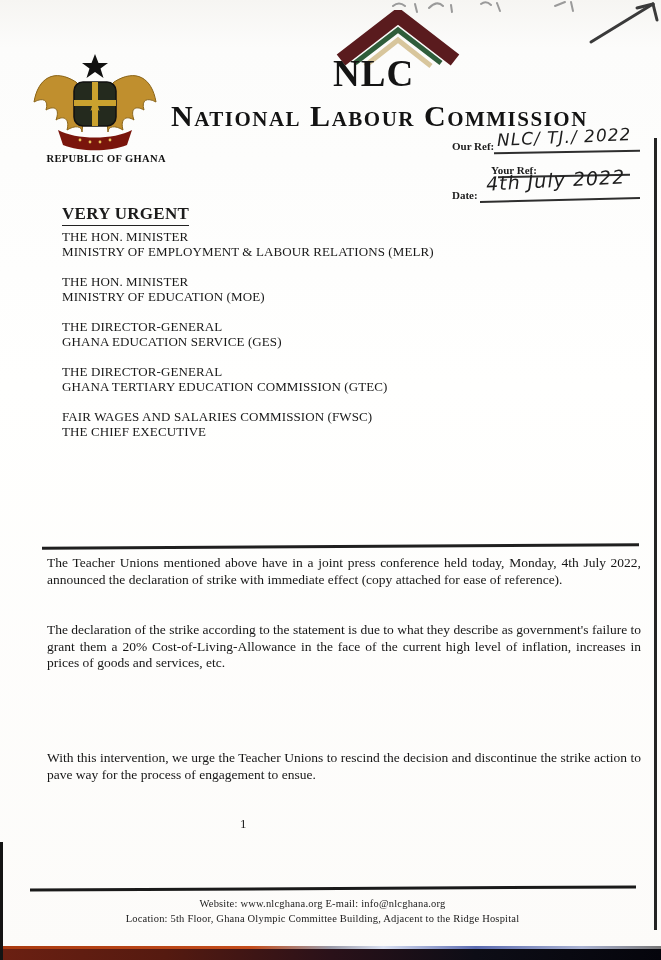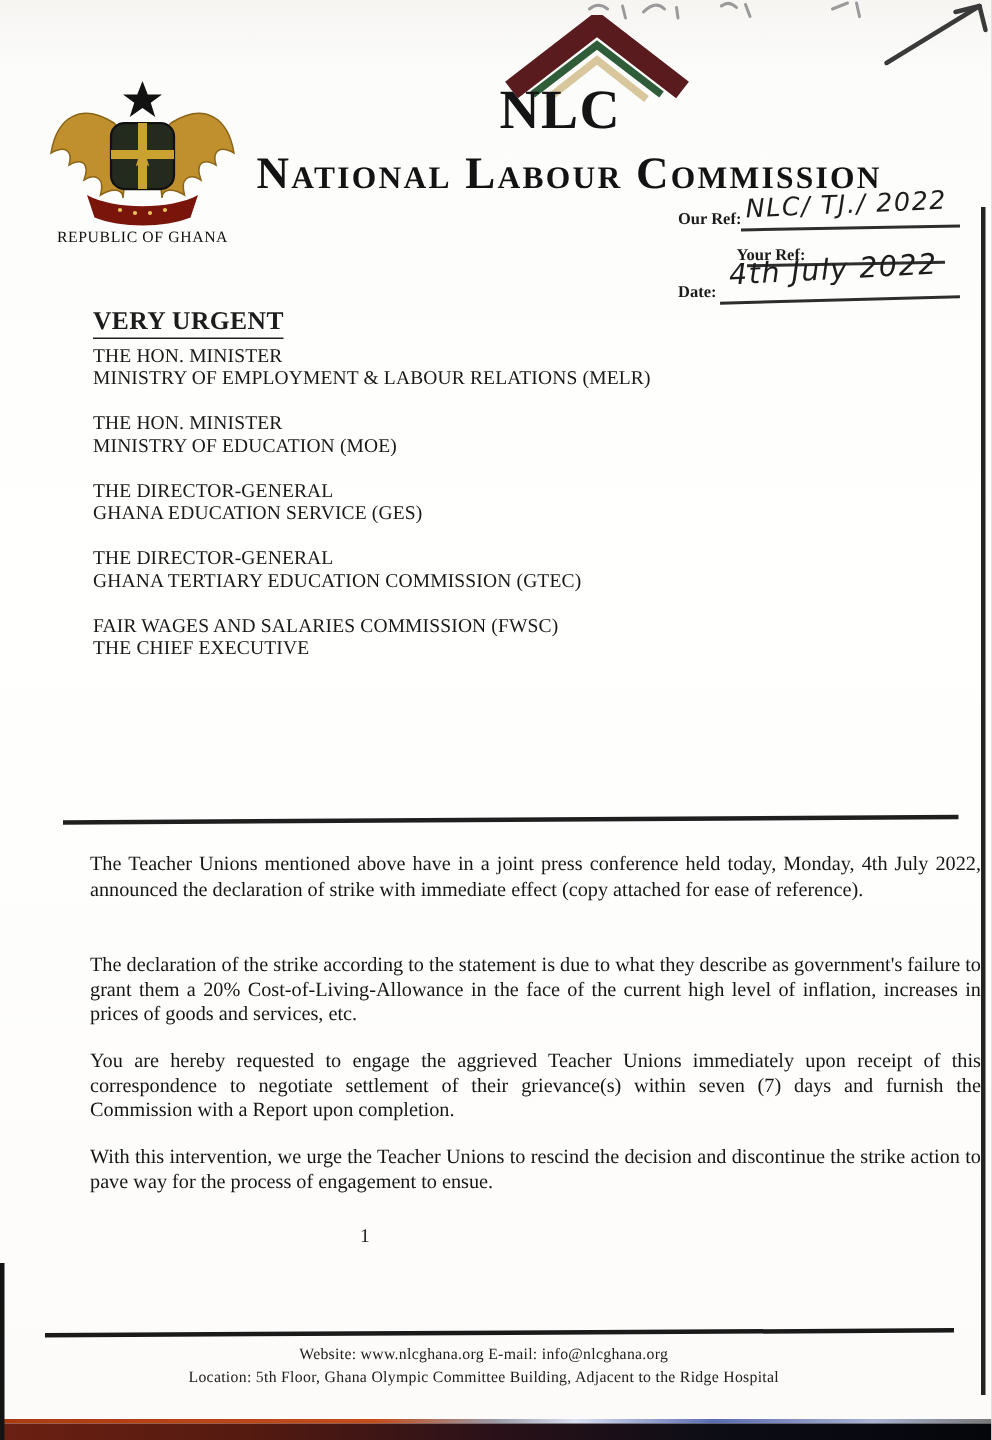--- a/index.html
+++ b/index.html
@@ -3,22 +3,22 @@
 <meta charset="utf-8">
 <style>
   html,body{margin:0;padding:0;background:#d8d8d8;}
   .page{
     position:relative;width:661px;height:960px;overflow:hidden;
     background:linear-gradient(180deg,#f6f5f2 0%,#fcfcfb 5%,#fffffe 40%,#fcfbf9 100%);
     font-family:"Liberation Serif", serif;color:#1c1c1c;
   }
   
   .coat{position:absolute;left:30px;top:52px;width:130px;height:105px;}
-  .coat-caption{position:absolute;left:24px;top:153px;width:142px;text-align:center;
-    font-size:10.5px;font-weight:400;letter-spacing:.4px;color:#111;}
+  .coat-caption{position:absolute;left:24px;top:153px;width:142px;text-align:right;
+    font-size:10.5px;font-weight:700;letter-spacing:.4px;color:#111;}
   .nlc-logo{position:absolute;left:333px;top:10px;width:130px;height:92px;text-align:center;}
   .nlc-roof{display:block;margin:0 auto;}
   .nlc-text{position:absolute;left:0;top:44px;width:130px;text-align:left;
     font-family:"Liberation Serif",serif;font-weight:700;font-size:37px;line-height:40px;
     color:#141414;letter-spacing:1px;}
   .org-title{position:absolute;left:156px;top:84px;margin:15px;white-space:nowrap;
     font-size:30px;font-weight:700;font-variant:small-caps;letter-spacing:1.5px;color:#131313;}
   .contact{position:absolute;left:175px;top:121px;font-size:11px;font-weight:700;
     line-height:13px;color:#1b1b1b;}
   .contact .gap{height:11px;}
@@ -28,21 +28,21 @@
     font-weight:500;color:#1d1d1d;letter-spacing:1px;white-space:nowrap;}
   
   .urgent{position:absolute;left:62px;top:204px;font-size:17px;font-weight:700;
     letter-spacing:.3px;border-bottom:1.5px solid #222;padding-bottom:1px;}
   .addr{position:absolute;left:62px;font-size:13px;line-height:15px;letter-spacing:.1px;
     color:#181818;}
   .subject{position:absolute;left:55px;top:483px;width:588px;margin:0;
     font-size:15px;font-weight:700;line-height:19.5px;letter-spacing:.2px;color:#111;}
   .rule1{position:absolute;left:42px;top:545px;width:597px;height:3px;background:#1f1f1f;
     transform:rotate(-.35deg);}
-  .para{position:absolute;left:46px;width:594px;margin:14px;font-size:13.5px;
+  .para{position:absolute;left:46px;width:594px;margin:1px;font-size:13.5px;
     line-height:16.5px;text-align:justify;color:#161616;}
   .p1{top:554px;} .p2{top:621px;} .p3{top:685px;} .p4{top:749px;}
   .pagenum{position:absolute;left:240px;top:816px;font-size:13px;color:#222;}
   
   .rule2{position:absolute;left:30px;top:887px;width:606px;height:2.5px;background:#1a1a1a;
     transform:rotate(-.3deg);}
   .foot-line{position:absolute;left:0;width:645px;text-align:center;font-size:10.5px;
     color:#202020;letter-spacing:.2px;}
   .f1{top:898px;} .f2{top:913px;}
   .band-line{position:absolute;left:0;bottom:11px;width:661px;height:3px;
@@ -140,21 +140,20 @@
   </div>
   <div class="addr" style="top:409px;">
     <div>FAIR WAGES AND SALARIES COMMISSION (FWSC)</div>
     <div>THE CHIEF EXECUTIVE</div>
   </div>
 
   <div class="rule1"></div>
 
   <p class="para p1">The Teacher Unions mentioned above have in a joint press conference held today, Monday, 4th July 2022, announced the declaration of strike with immediate effect (copy attached for ease of reference).</p>
   <p class="para p2">The declaration of the strike according to the statement is due to what they describe as government's failure to grant them a 20% Cost-of-Living-Allowance in the face of the current high level of inflation, increases in prices of goods and services, etc.</p>
-  <p class="para p3">You are hereby requested to engage the aggrieved Teacher Unions immediately upon receipt of this correspondence to negotiate settlement of their grievance(s) within seven (7) days and furnish the Commission with a Report upon completion.</p>
   <p class="para p4">With this intervention, we urge the Teacher Unions to rescind the decision and discontinue the strike action to pave way for the process of engagement to ensue.</p>
 
   <div class="pagenum">1</div>
 
   <div class="rule2"></div>
   <div class="foot-line f1">Website: www.nlcghana.org   E-mail: info@nlcghana.org</div>
   <div class="foot-line f2">Location: 5th Floor, Ghana Olympic Committee Building, Adjacent to the Ridge Hospital</div>
   <div class="band-line"></div>
   <div class="band-dark"></div>
 

